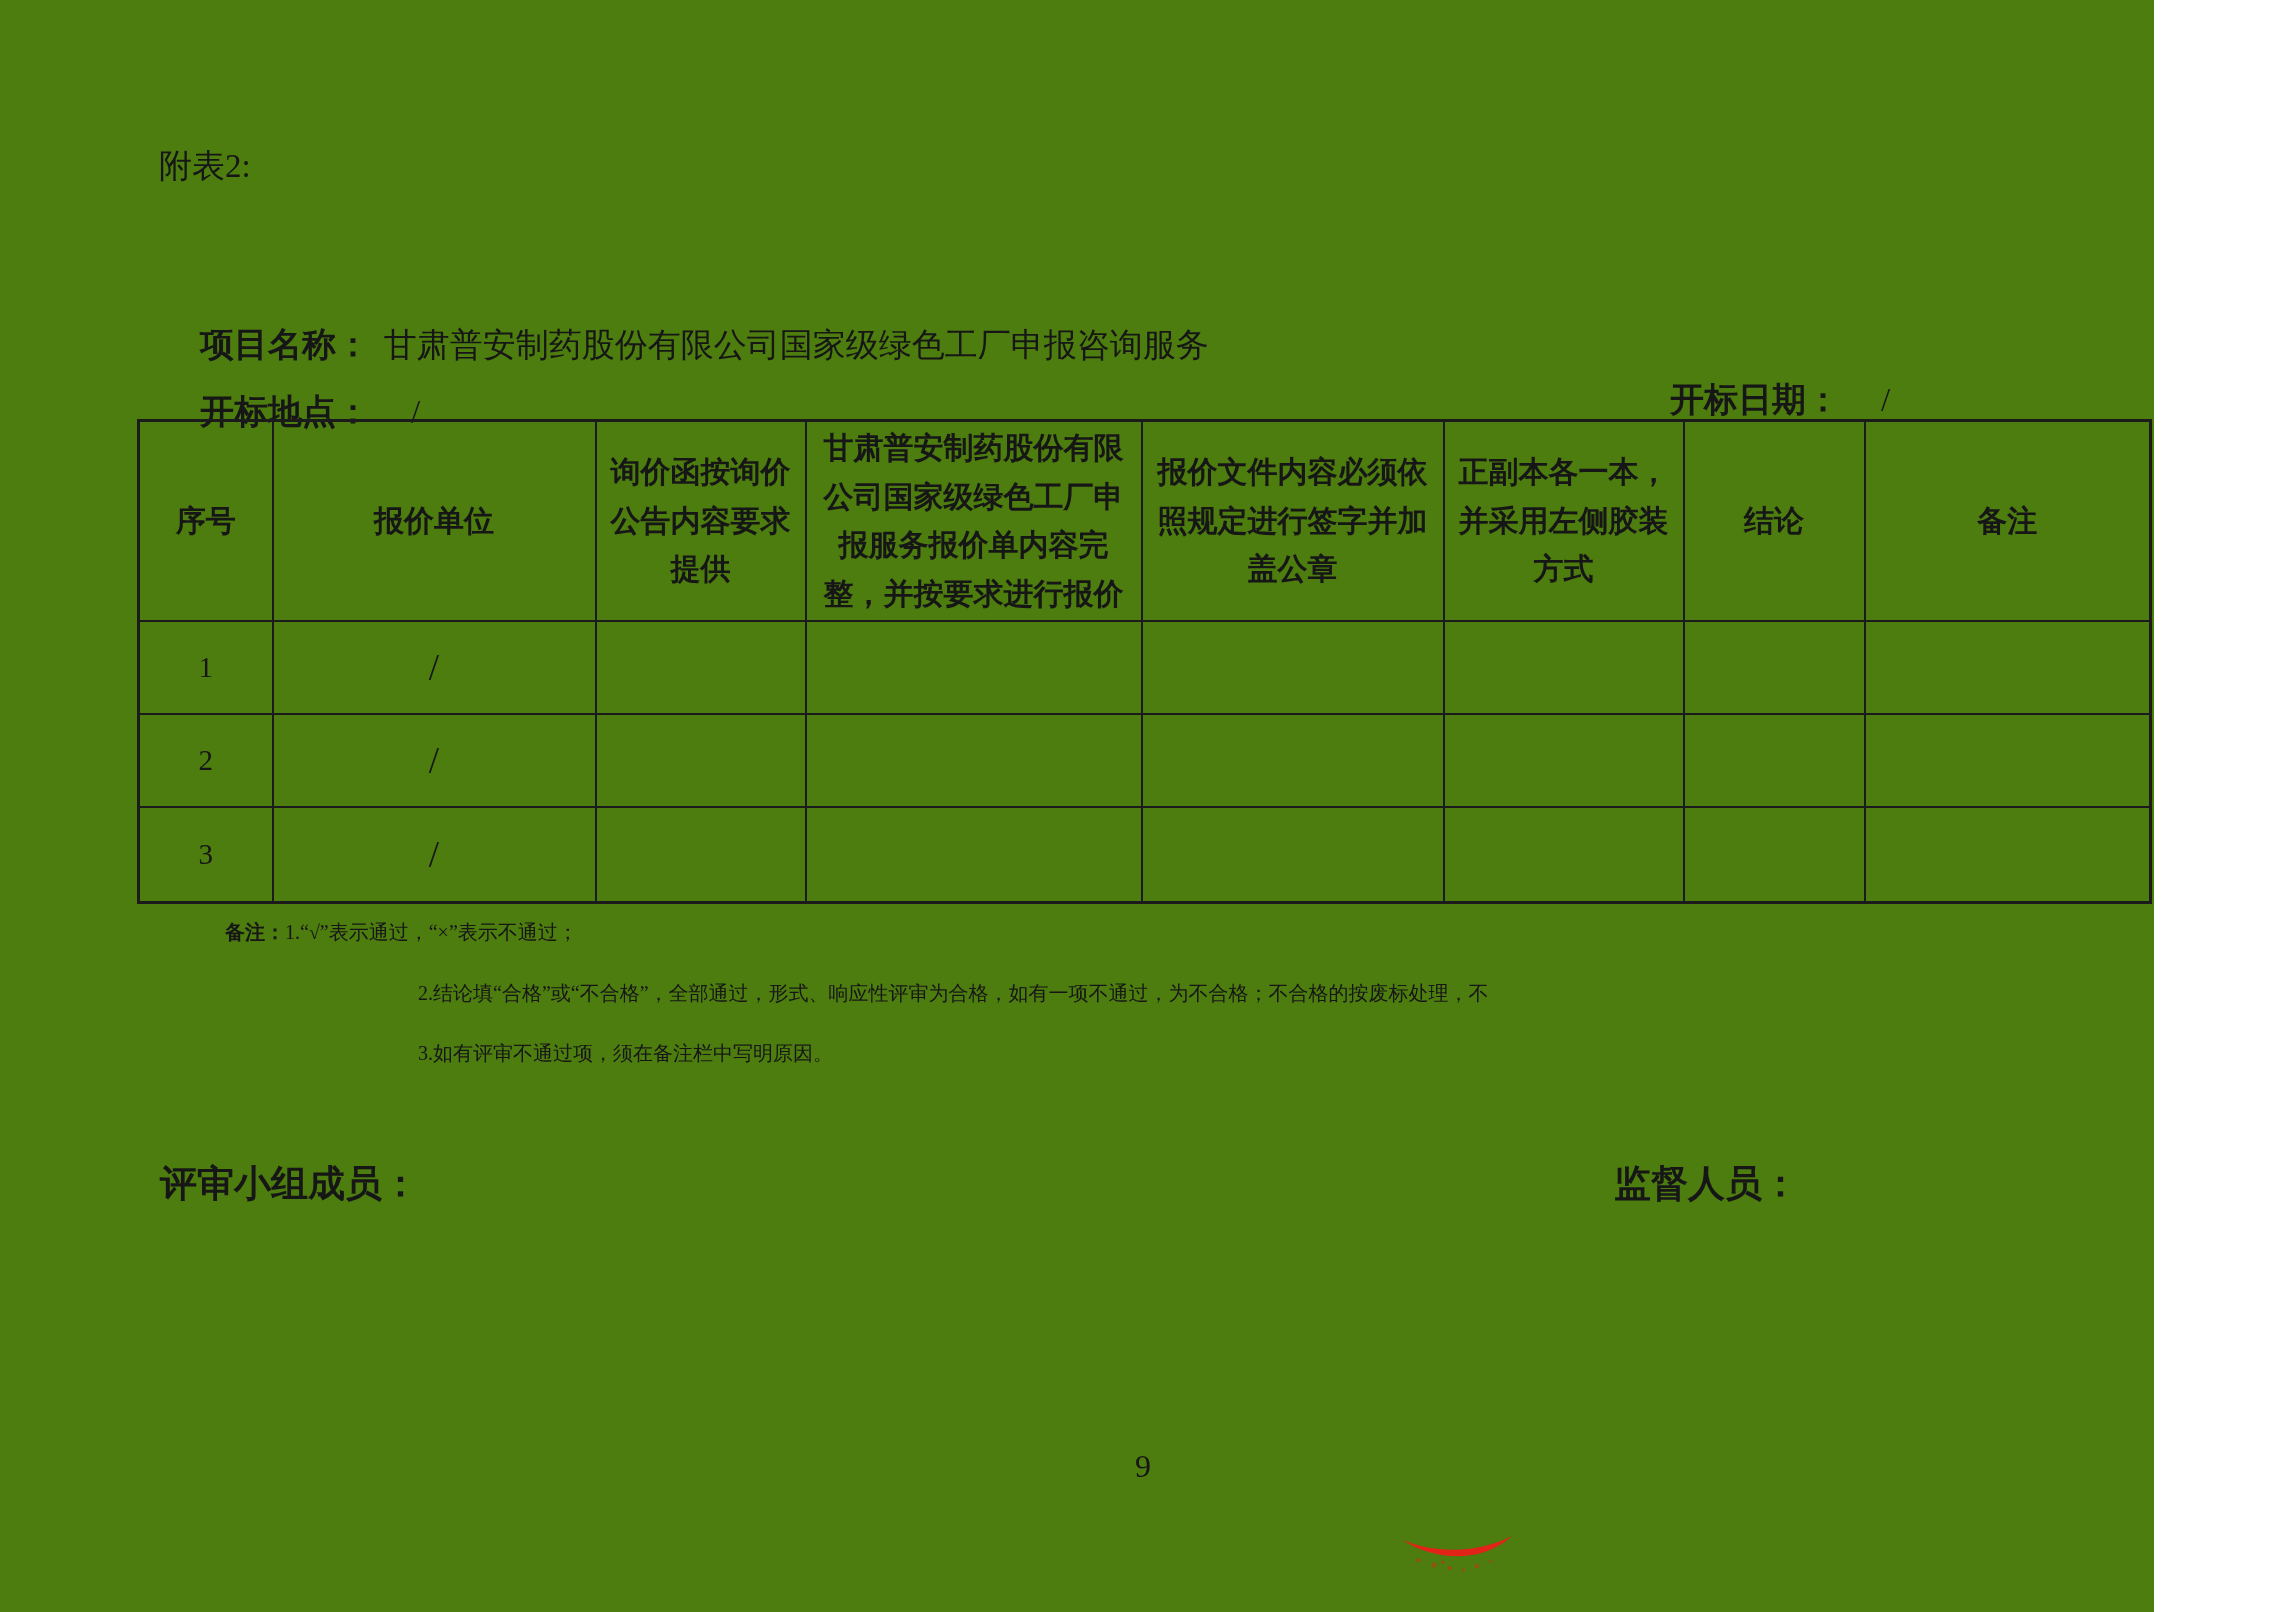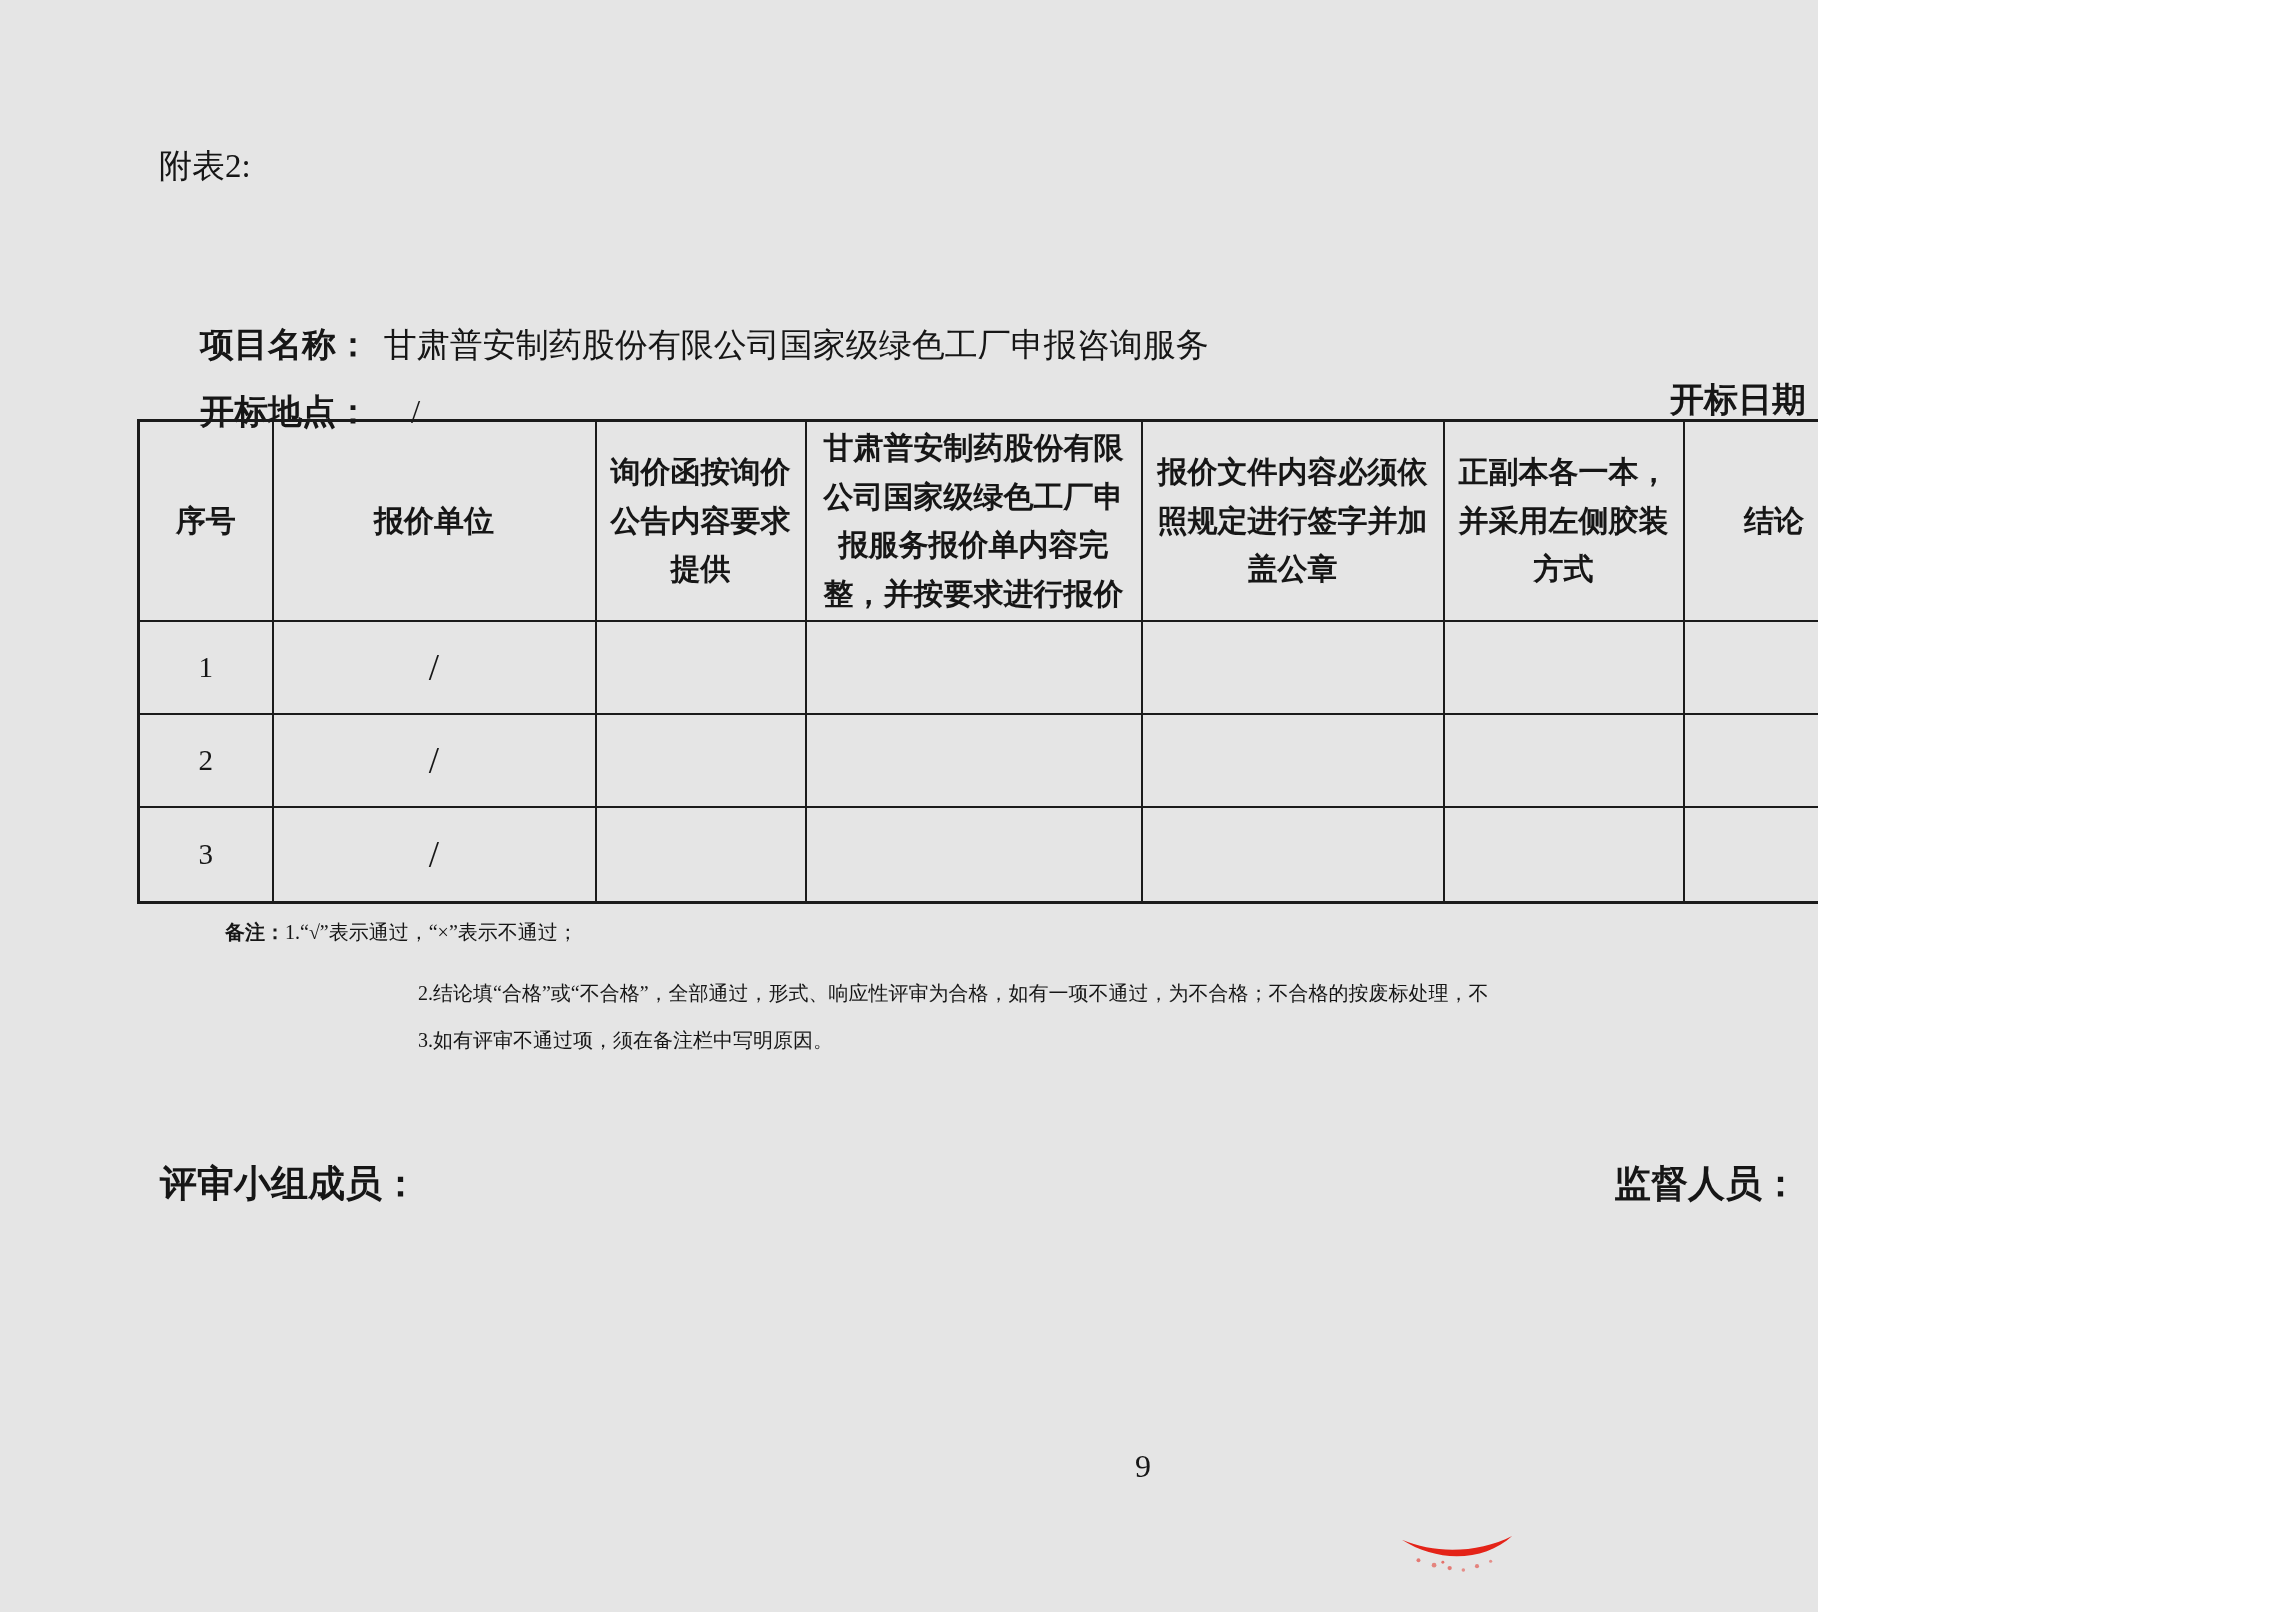--- a/index.html
+++ b/index.html
@@ -1,20 +1,20 @@
 <!DOCTYPE html>
 <html><head>
 <meta charset="utf-8">
 <style>
   html,body{margin:0;padding:0;background:#ffffff;}
   .page{
     position:relative;
-    width:1818px;
+    width:2154px;
     height:1612px;
-    background:#e5e5e5;
+    background:#4d7c0f;
     font-family:"Liberation Serif","DejaVu Serif",serif;
     color:#161616;
     overflow:hidden;
   }
   .abs{position:absolute;}
   .nowrap{white-space:nowrap;}
 
   .attachment-label{
     left:159px;top:144px;
     font-size:33px;
@@ -52,21 +52,21 @@
   .review-table td{font-size:29px;}
   .review-table td.slash-cell{font-size:37px;}
 
   .notes{
     left:137px;top:919px;width:2038px;
     font-size:20px;line-height:1.38;
   }
   .notes .note-line{white-space:nowrap;}
   .notes .n1{padding-left:88px;margin-bottom:33px;}
   .notes .n1 .lbl{font-weight:bold;}
-  .notes .n2{padding-left:281px;margin-bottom:20px;}
+  .notes .n2{padding-left:281px;margin-bottom:33px;}
   .notes .n3{padding-left:19.5px;margin-bottom:13.7px;}
   .notes .n4{padding-left:281px;}
 
   .sig-review{left:160px;top:1159px;font-size:37px;font-weight:bold;font-family:Liberation Serif, serif;}
   .sig-supervisor{left:1614px;top:1159px;font-size:37px;font-weight:bold;}
 
   .page-number{
     left:0;top:1448px;width:2286px;
     text-align:center;font-size:32px;
   }

